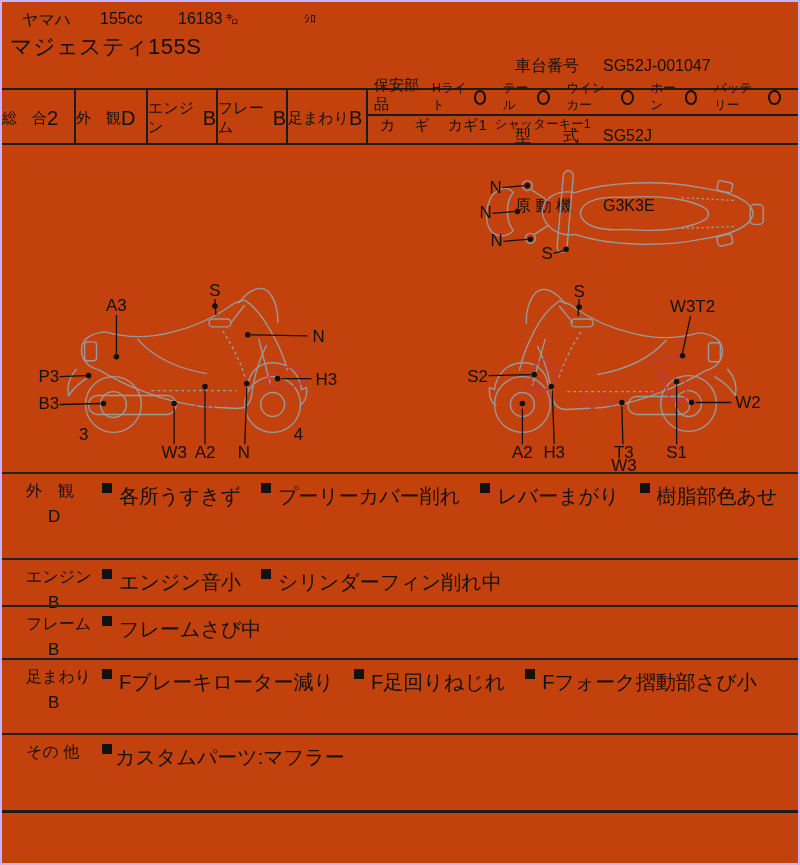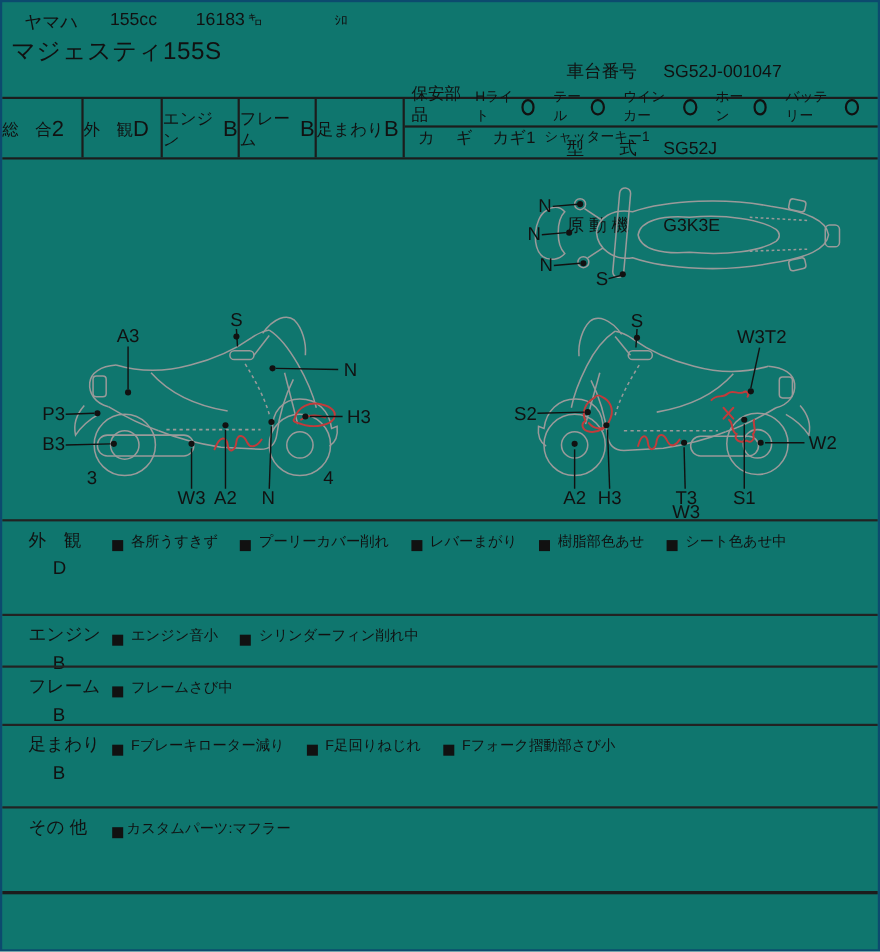--- a/index.html
+++ b/index.html
@@ -1,18 +1,18 @@
 <!DOCTYPE html>
 <html><head>
 <meta charset="utf-8">
 <style>
   html,body{margin:0;padding:0;background:#fff;}
   .sheet{
     position:relative;width:796px;height:861px;margin:0;
-    border:2px solid #0c4a6e;background:#0f766e;
+    border:2px solid #c4b5fd;background:#c2410c;
     font-family:"Liberation Sans","DejaVu Sans",sans-serif;color:#111;
     overflow:hidden;
     text-decoration:underline;
   }
   .abs{position:absolute;}
   
   .hdr-maker{left:20px;top:8px;font-size:16px;}
   .hdr-cc{left:98px;top:8px;font-size:16px;}
   .hdr-mileage{left:176px;top:8px;font-size:16px;}
   .hdr-unit{font-size:13px;margin-left:3px;}
@@ -41,21 +41,21 @@
   .keys-count{font-size:15px;margin-right:8px;}
   .keys-shutter{font-size:12.5px;}
   
   .diagram{left:0;top:139px;width:796px;height:332px;}
   svg text{font-family:"Liberation Sans","DejaVu Sans",sans-serif;font-size:17px;fill:#111;}
   
   .crow{left:0;width:796px;border-top:2px solid #222;box-sizing:border-box;}
   .crow .clabel{position:absolute;left:24px;top:7px;font-size:16px;}
   .crow .cgrade{position:absolute;left:46px;top:33px;font-size:17px;}
   .citems{position:absolute;left:100px;top:9px;display:flex;gap:20px;white-space:nowrap;}
-  .citem{display:flex;align-items:flex-end;font-size:13px;}
+  .citem{display:flex;align-items:flex-start;font-size:20px;}
   .sq{width:10px;height:10px;background:#111;display:inline-block;margin-right:7px;flex:none;}
   .rr1{top:470px;height:86px;} .rr2{top:556px;height:47px;} .rr3{top:603px;height:53px;}
   .rr4{top:656px;height:75px;} .rr5{top:731px;height:77px;}
   .rr6{top:808px;height:53px;border-top:3px solid #1c1c1c;}
 </style>
 </head>
 <body>
 
 <div class="sheet">
 

